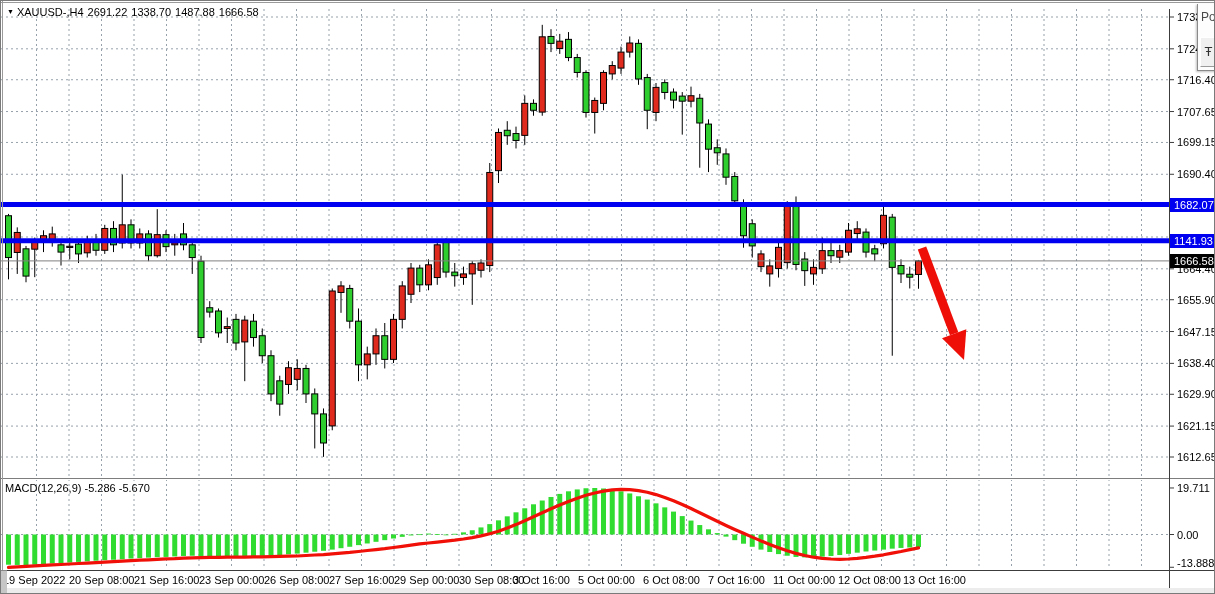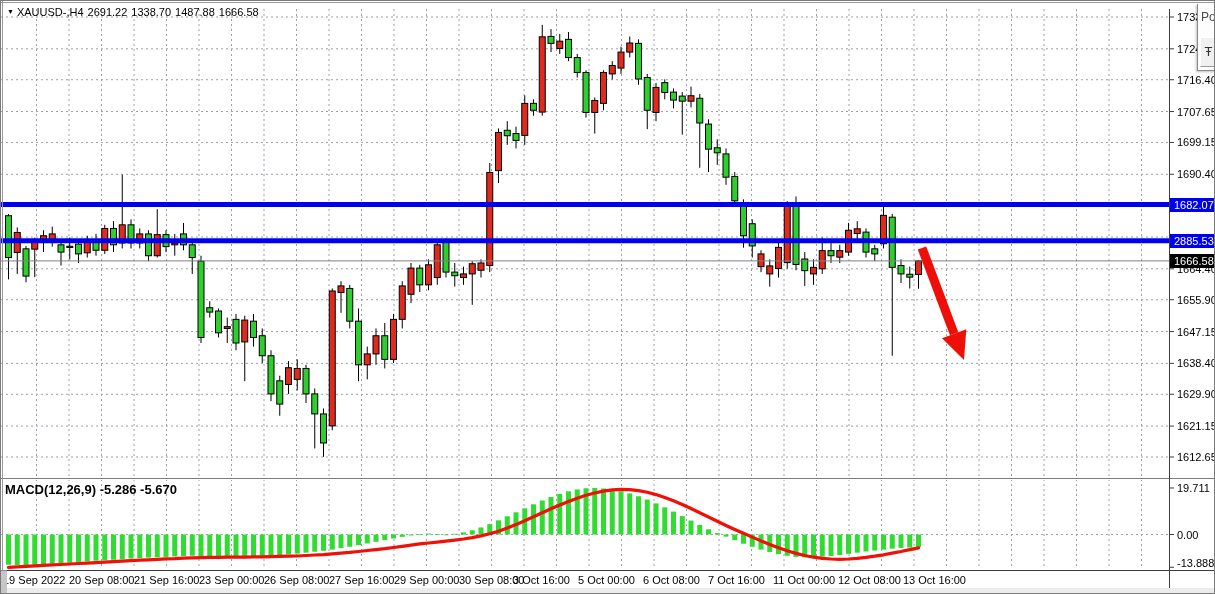--- a/index.html
+++ b/index.html
@@ -3,21 +3,21 @@
 <meta charset="utf-8">
 <style>
   html,body{margin:0;padding:0;background:#fff;}
   .root{position:relative;width:1215px;height:594px;background:#fff;overflow:hidden;
         font-family:"Liberation Sans",sans-serif;border:1px solid #7a7a7a;box-sizing:border-box;}
   svg{position:absolute;left:0;top:0;}
   .overlay{position:absolute;z-index:5;}
   .title{left:6px;top:5px;font-size:11px;color:#000;white-space:nowrap;}
   .title .mk{font-size:7px;vertical-align:2px;margin-right:3px;}
   .title span{margin-right:4px;}
-  .macd-label{left:4px;top:481px;font-size:13px;color:#000;white-space:nowrap;font-weight:bold;}
+  .macd-label{left:4px;top:481px;font-size:11px;color:#000;white-space:nowrap;}
   .lvl{left:1169px;width:45px;height:14px;font-size:11px;line-height:14px;color:#fff;
        padding-left:4px;box-sizing:border-box;z-index:6;}
   .popup{left:1196px;top:3px;width:19px;height:66px;background:#fdfdfd;z-index:7;
          border-left:1px solid #8a8a8a;border-bottom:1px solid #8a8a8a;box-shadow:-1px 1px 2px rgba(0,0,0,.25);}
   .popup .ptxt{display:block;font-size:12px;color:#4a4a4a;margin:6px 0 0 3px;}
   .popup .pbtn{position:absolute;left:2px;right:0;top:33px;bottom:3px;background:#f0f0f0;
                border:1px solid;border-color:#fff #9a9a9a #9a9a9a #fff;font-size:13px;color:#333;
                text-align:center;line-height:28px;overflow:hidden;}
   .corner{left:0;top:569px;width:6px;height:25px;background:#c6c6c6;border-top:1px solid #8a8a8a;z-index:4;}
   .botstrip{left:0;top:587px;width:1215px;height:7px;background:#ececec;z-index:3;}
@@ -504,21 +504,21 @@
       </g>
     </svg>
 
   <div class="overlay title">
     <span class="mk">▼</span><span>XAUUSD-,H4</span><span>2691.22</span><span>1338.70</span><span>1487.88</span><span>1666.58</span>
   </div>
 
   <div class="overlay macd-label">MACD(12,26,9) -5.286 -5.670</div>
 
   <div class="overlay lvl" id="lvl0" style="top: 197px; background: rgb(0, 0, 240); color: rgb(255, 255, 255);">1682.07</div>
-  <div class="overlay lvl" id="lvl1" style="top: 233px; background: rgb(0, 0, 240); color: rgb(255, 255, 255);">2885.53</div>
+  <div class="overlay lvl" id="lvl1" style="top: 233px; background: rgb(0, 0, 240); color: rgb(255, 255, 255);">1141.93</div>
   <div class="overlay lvl" id="lvl2" style="top: 253px; background: rgb(0, 0, 0); color: rgb(255, 255, 255);">1666.58</div>
 
   <div class="overlay popup">
     <span class="ptxt">Po</span>
     <div class="pbtn">Ŧ</div>
   </div>
 
   <div class="overlay corner"></div>
   <div class="overlay botstrip"></div>
 </div>

